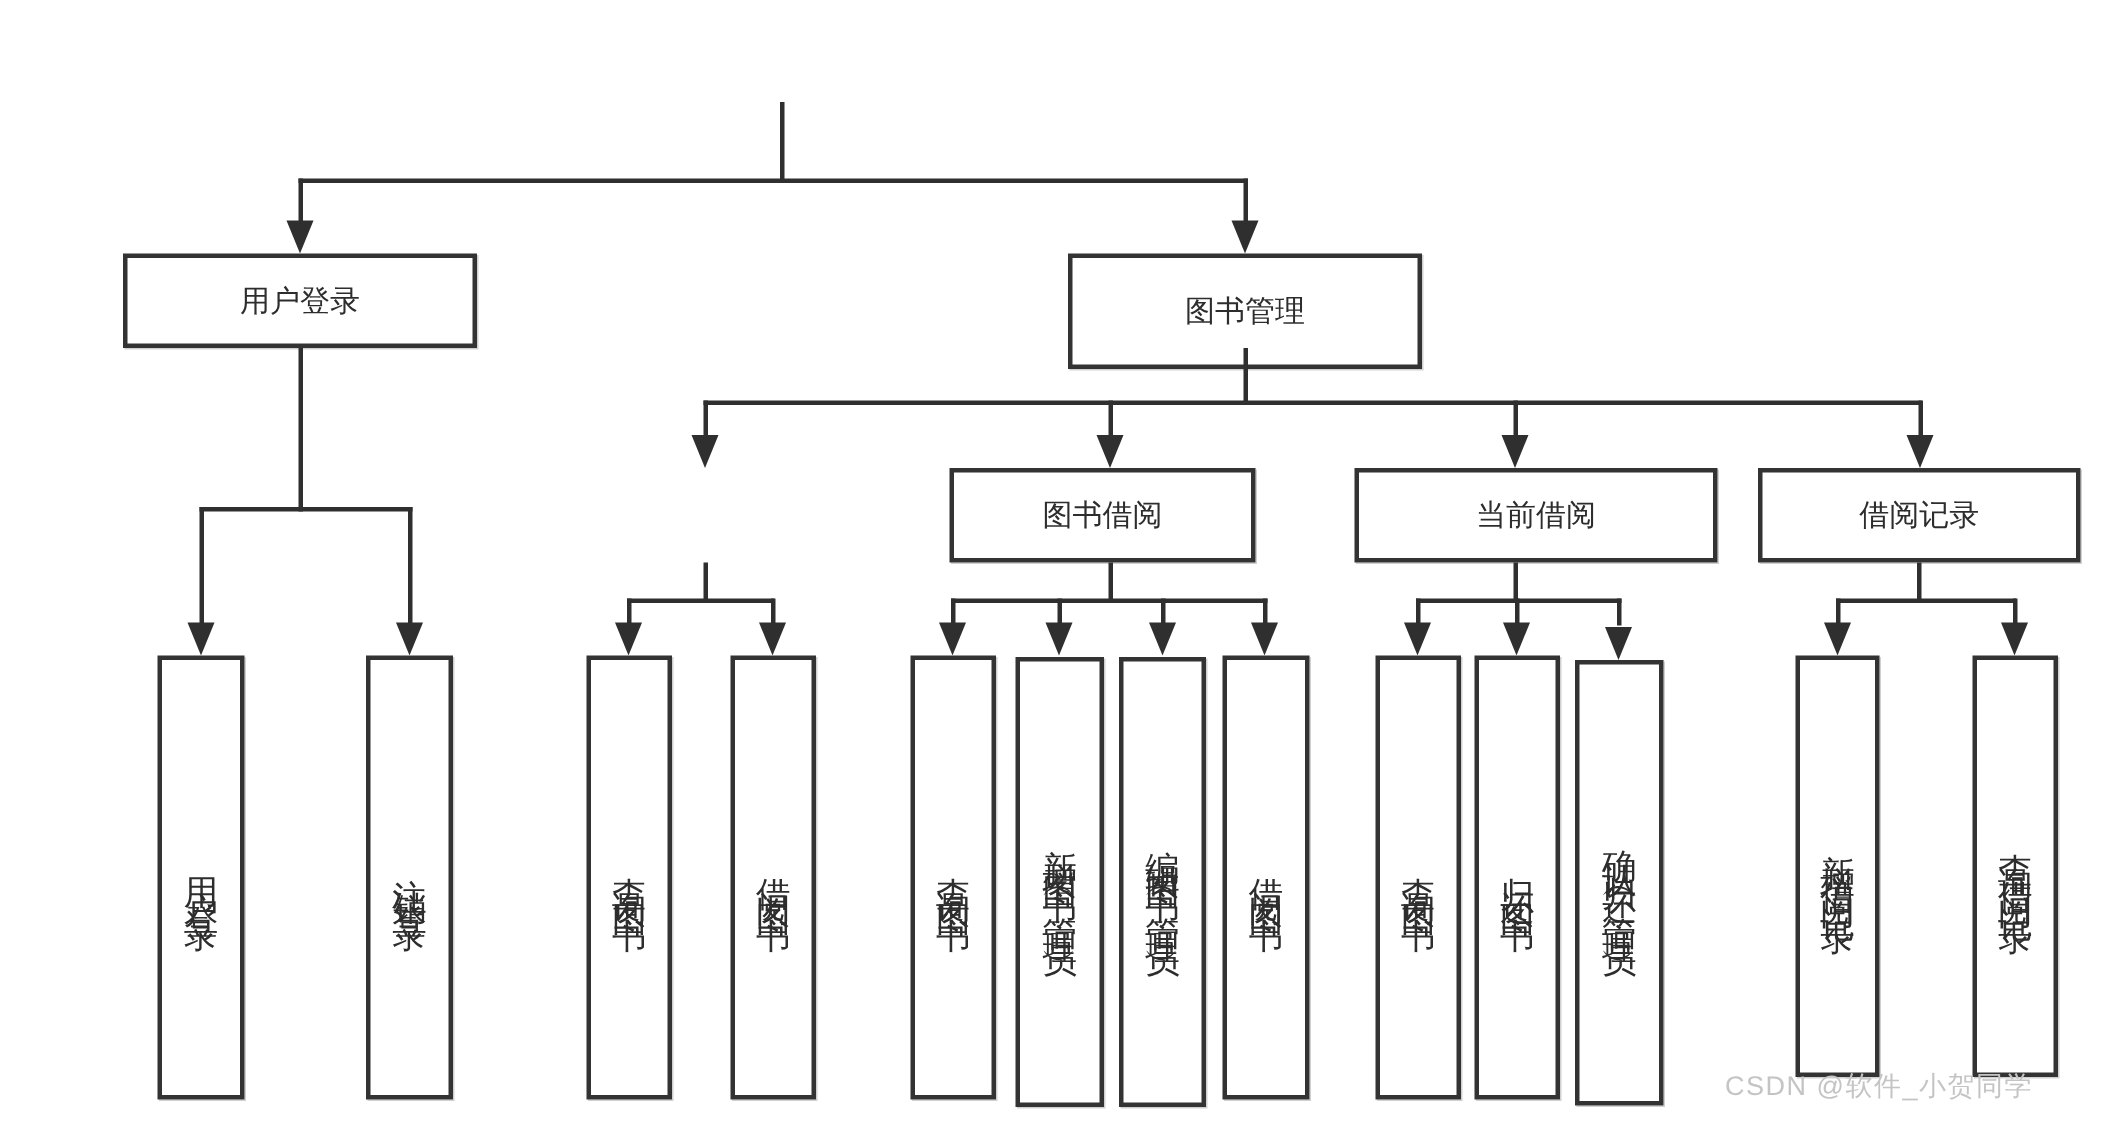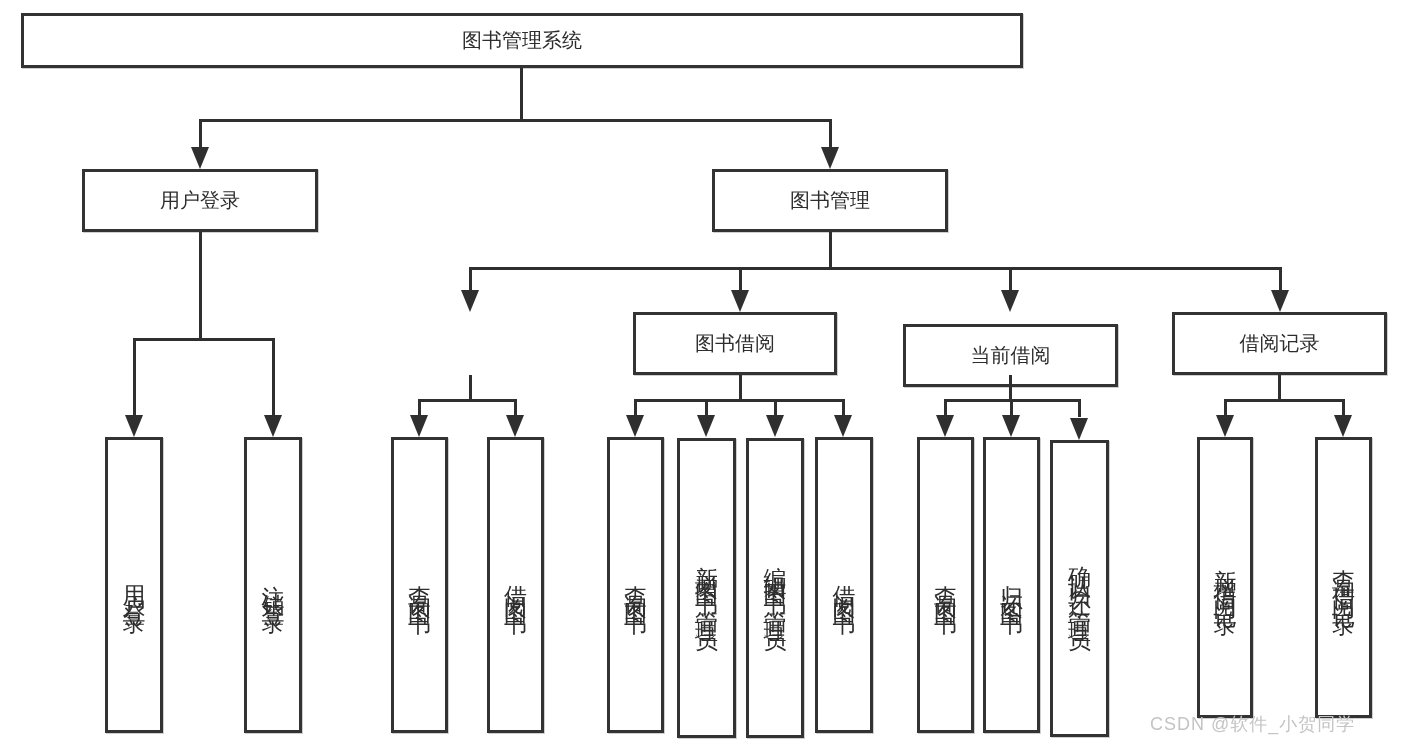--- a/index.html
+++ b/index.html
@@ -18,35 +18,32 @@
   .arrow{position:absolute;width:0;height:0;border-left:9px solid transparent;
          border-right:9px solid transparent;border-top:22px solid #2f2f2f;}
   .watermark{position:absolute;left:1150px;top:712px;font-size:18px;color:#c4c4c4;
              letter-spacing:1px;white-space:nowrap;}
 </style>
 </head>
 <body>
 
 <div id="canvas">
 
-  <div class="box" style="left:21px;top:13px;width:1002px;height:55px;">
-    <span>图书管理系统</span>
-  </div>
 
   <div class="vline" style="left:520px;top:68px;height:54px;"></div>
   <div class="hline" style="left:199px;top:119px;width:633px;"></div>
   <div class="vline" style="left:199px;top:119px;height:30px;"></div>
   <div class="arrow" style="left:191px;top:147px;"></div>
   <div class="vline" style="left:829px;top:119px;height:30px;"></div>
   <div class="arrow" style="left:821px;top:147px;"></div>
 
   <div class="box" style="left:82px;top:169px;width:236px;height:63px;">
     <span>用户登录</span>
   </div>
-  <div class="box" style="left:712px;top:169px;width:236px;height:63px;">
+  <div class="box" style="left:712px;top:169px;width:236px;height:77px;">
     <span>图书管理</span>
   </div>
 
   <div class="vline" style="left:199px;top:232px;height:109px;"></div>
   <div class="hline" style="left:133px;top:338px;width:142px;"></div>
   <div class="vline" style="left:133px;top:338px;height:79px;"></div>
   <div class="arrow" style="left:125px;top:415px;"></div>
   <div class="vline" style="left:272px;top:338px;height:79px;"></div>
   <div class="arrow" style="left:264px;top:415px;"></div>
 
@@ -57,21 +54,21 @@
   <div class="vline" style="left:739px;top:267px;height:25px;"></div>
   <div class="arrow" style="left:731px;top:290px;"></div>
   <div class="vline" style="left:1009px;top:267px;height:25px;"></div>
   <div class="arrow" style="left:1001px;top:290px;"></div>
   <div class="vline" style="left:1279px;top:267px;height:25px;"></div>
   <div class="arrow" style="left:1271px;top:290px;"></div>
 
   <div class="box" style="left:633px;top:312px;width:204px;height:63px;">
     <span>图书借阅</span>
   </div>
-  <div class="box" style="left:903px;top:324px;width:215px;height:63px;">
+  <div class="box" style="left:903px;top:312px;width:242px;height:63px;">
     <span>当前借阅</span>
   </div>
   <div class="box" style="left:1172px;top:312px;width:215px;height:63px;">
     <span>借阅记录</span>
   </div>
 
   <div class="vline" style="left:469px;top:375px;height:27px;"></div>
   <div class="hline" style="left:418px;top:399px;width:98px;"></div>
   <div class="vline" style="left:418px;top:399px;height:18px;"></div>
   <div class="arrow" style="left:410px;top:415px;"></div>

